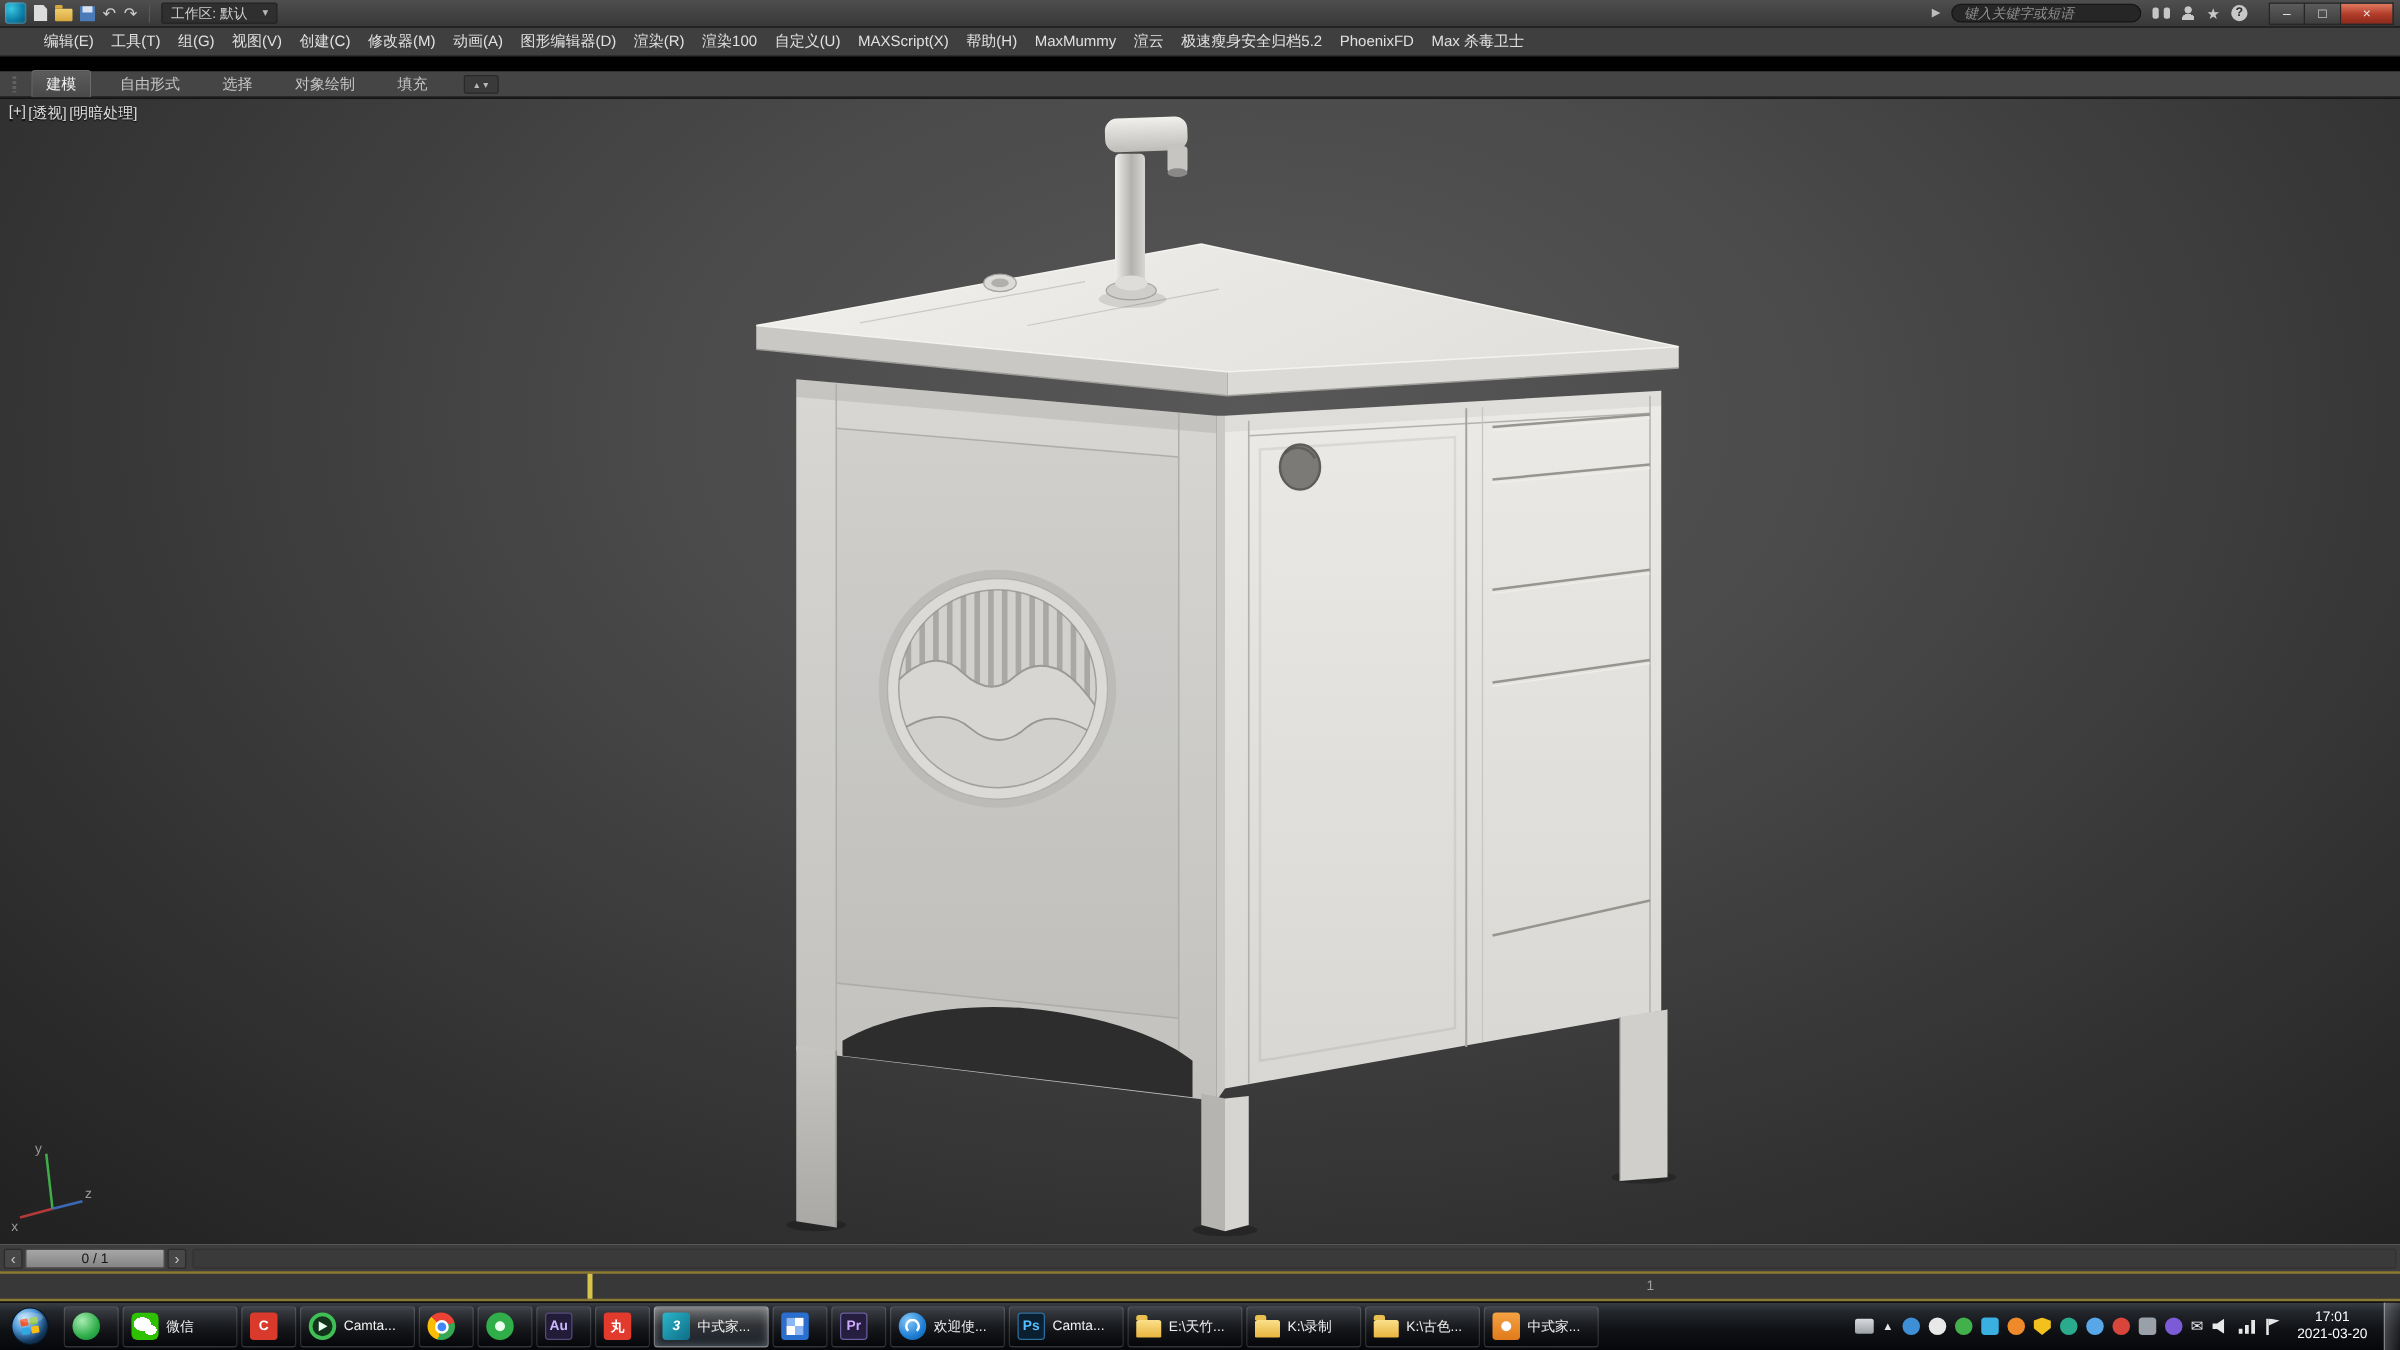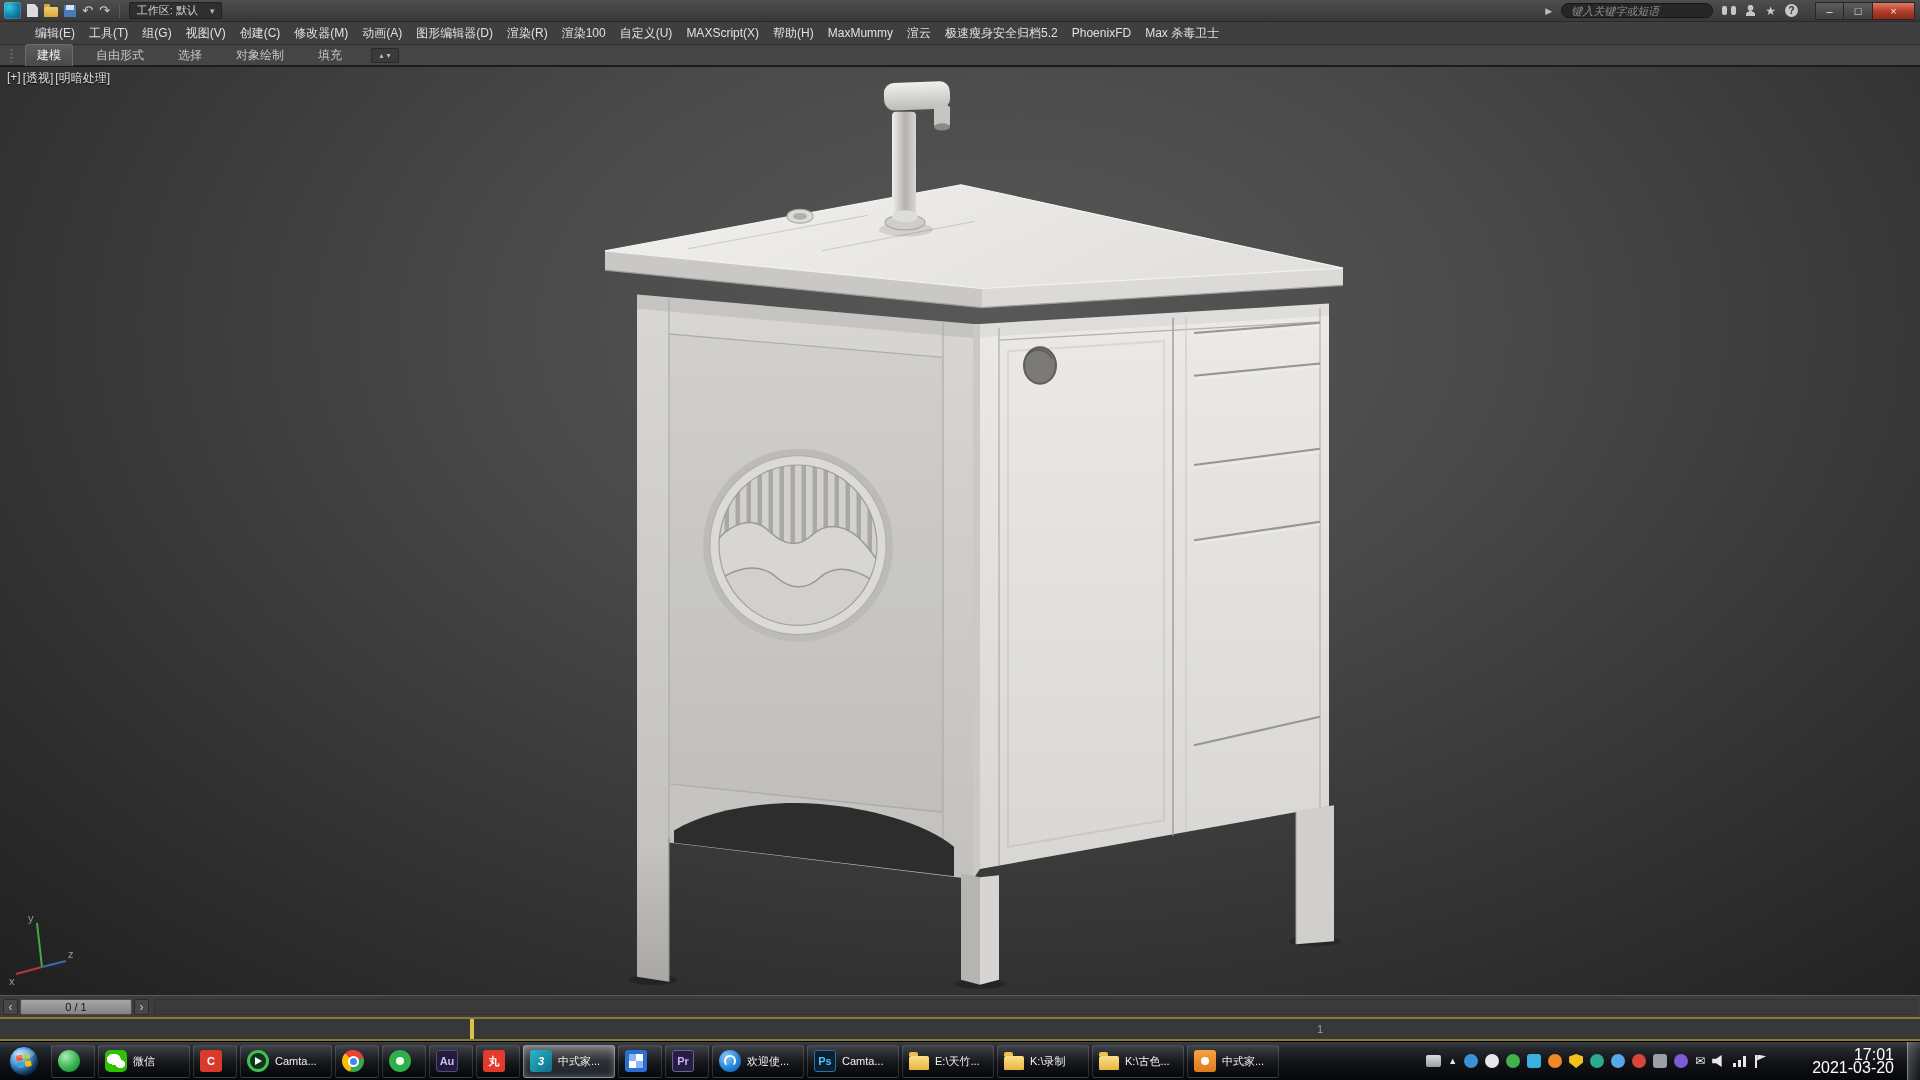--- a/index.html
+++ b/index.html
@@ -45,21 +45,21 @@
   .wb.first { border-left:1px solid #262626; }
   .wb.close { width:42px; background:linear-gradient(#e07a5f,#b03a28 55%,#8c2a1a); }
 
   
   .menubar { height:23px; background:#3f3f3f; border-bottom:1px solid #2d2d2d; display:flex;
     align-items:center; padding-left:28px; color:#e0e0e0; font-size:12px; }
   .menu-item { padding:0 7px; height:100%; display:flex; align-items:center; white-space:nowrap; cursor:default; }
 
   
   .ribbonbar { height:21px; background:#454545; border-bottom:1px solid #1f1f1f; display:flex;
-    align-items:center; padding-left:10px; font-size:12px; color:#c6c6c6; }
+    align-items:center; padding-left:10px; font-size:12px; color:#c6c6c6;margin-top:12px; }
   .grip { width:3px; height:13px; margin-right:12px;
     background:repeating-linear-gradient(180deg,#616161 0 2px,transparent 2px 4px); }
   .rtab { padding:2px 11px; margin-right:12px; white-space:nowrap; cursor:default; }
   .rtab.active { background:linear-gradient(#5c5c5c,#494949); border:1px solid #6a6a6a; border-bottom:none;
     border-radius:3px 3px 0 0; color:#f0f0f0; }
   .ribbon-collapse { margin-left:6px; width:28px; height:15px; background:#3a3a3a; border:1px solid #292929;
     border-radius:2px; display:flex; align-items:center; justify-content:center; gap:3px; font-size:8px; color:#b8b8b8; }
 
   
   .viewport { flex:1; position:relative; overflow:hidden; border-top:1px solid #191919;
@@ -146,21 +146,21 @@
   .tray-env { color:#e8e8e8; font-size:12px; line-height:1; }
   .tray-vol { width:14px; height:12px; background:#e8e8e8;
     clip-path:polygon(0 32%, 28% 32%, 68% 0, 68% 100%, 28% 68%, 0 68%); }
   .tray-net { width:14px; height:11px; background-repeat:no-repeat;
     background-image:linear-gradient(#e8e8e8,#e8e8e8),linear-gradient(#e8e8e8,#e8e8e8),linear-gradient(#e8e8e8,#e8e8e8);
     background-size:3px 4px,3px 7px,3px 11px; background-position:0 100%,5px 100%,10px 100%; }
   .tray-flag { width:12px; height:13px; position:relative; }
   .tray-flag::before { content:""; position:absolute; left:1px; top:0; width:2px; height:13px; background:#e8e8e8; }
   .tray-flag::after { content:""; position:absolute; left:3px; top:0; width:9px; height:6px; background:#e8e8e8;
     clip-path:polygon(0 0, 100% 30%, 0 100%); }
-  .clock { color:#fff; font-size:16px; line-height:13px; text-align:right; padding:0 10px 0 2px; display:flex; flex-direction:column; flex:none;margin-left:32px; }
+  .clock { color:#fff; font-size:11px; line-height:13px; text-align:center; padding:0 10px 0 2px; display:flex; flex-direction:column; flex:none; }
   .showdesk { width:13px; height:100%; flex:none;
     background:linear-gradient(90deg, rgba(255,255,255,.22), rgba(255,255,255,.06)); border-left:1px solid rgba(255,255,255,.45); }
 </style>
 </head>
 <body>
 
 <div class="screen">
 
   <header class="titlebar">
     <div class="tb-left">

